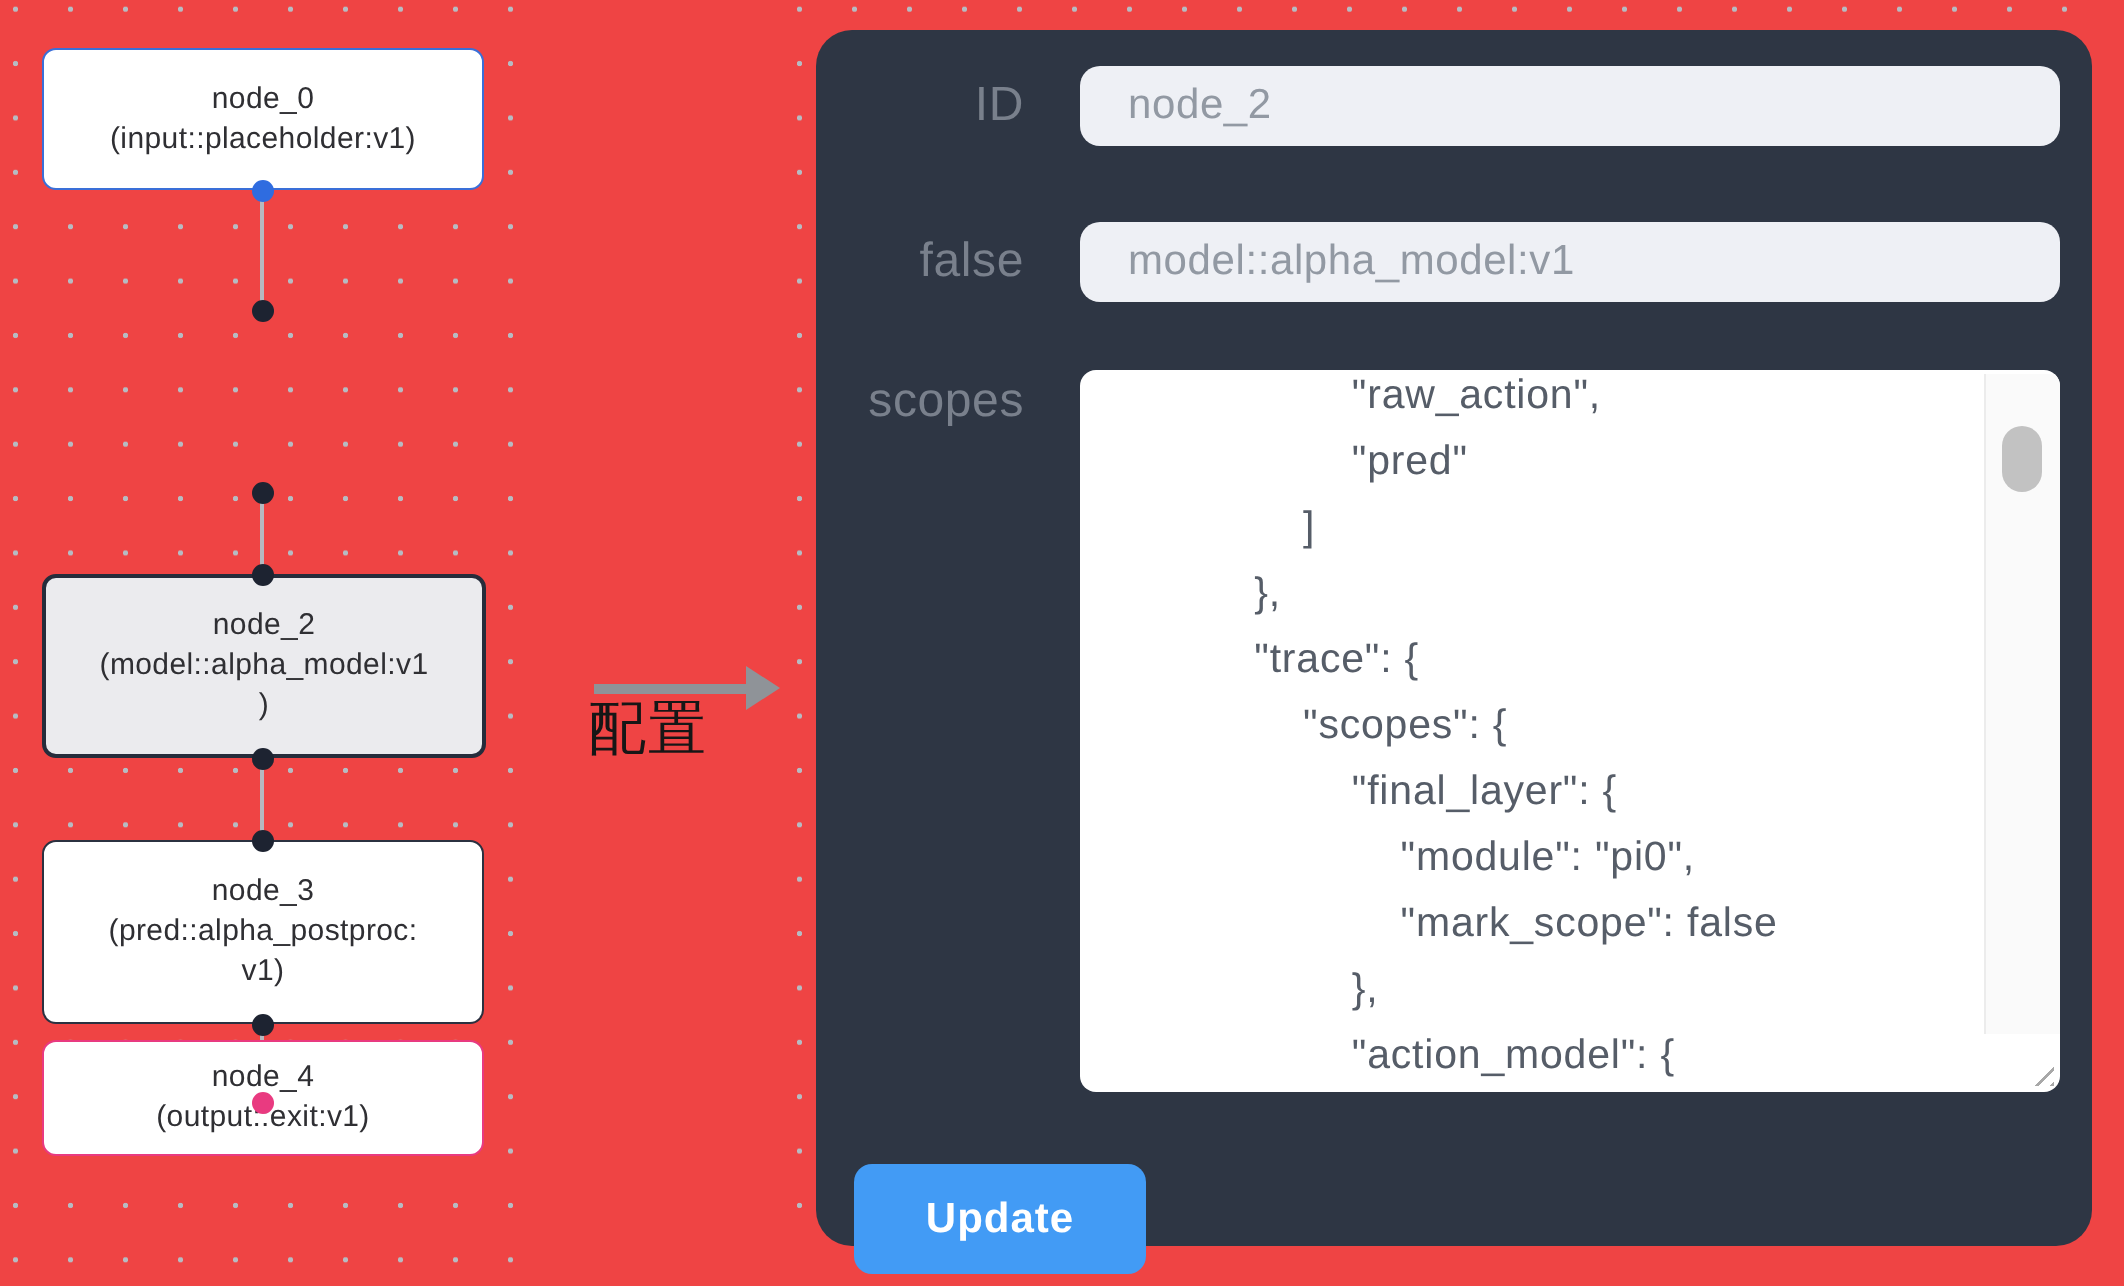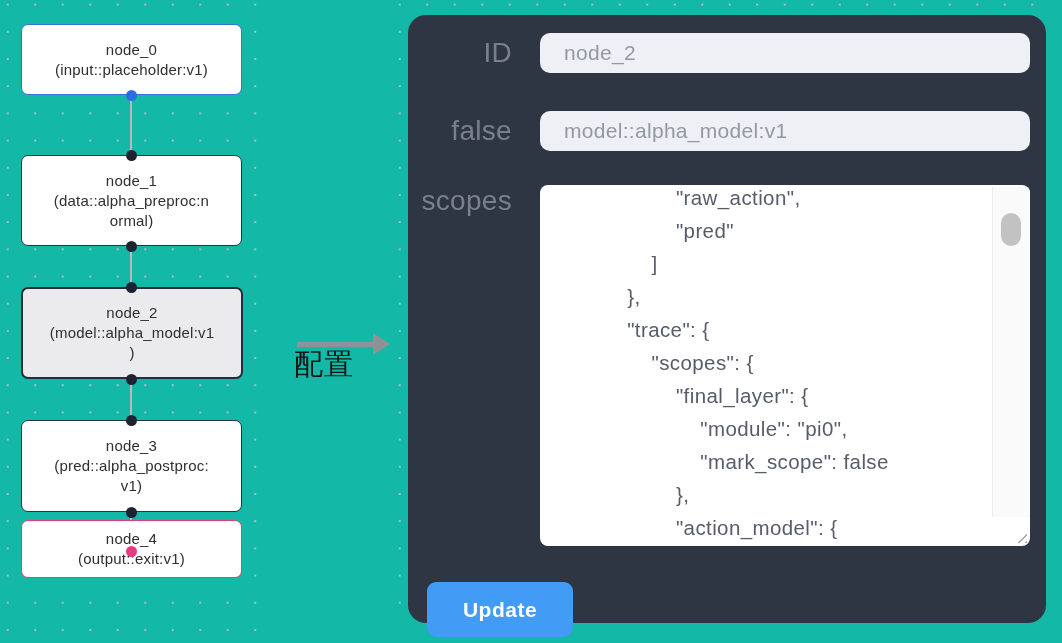--- a/index.html
+++ b/index.html
@@ -1,20 +1,20 @@
 <!DOCTYPE html>
 <html><head>
 <meta charset="utf-8">
 <style>
   * { margin: 0; padding: 0; box-sizing: border-box; }
   html,body { background:#ffffff; }
   body { font-family: "Liberation Sans", "DejaVu Sans", sans-serif; }
   #stage {
     position: relative; width: 1062px; height: 643px;
-    background: #14b8a6; overflow: hidden;
+    background: #ef4444; overflow: hidden;
   }
   .dots {
     position: absolute;
     background-image: radial-gradient(circle, #b7bbc2 1.2px, transparent 1.5px);
     background-size: 27.5px 27.2px;
     background-position: -6px -9px;
   }
   #dots-left  { left:0;   top:0; width:280px; height:643px; }
   #dots-right { left:392px; top:0; width:662px; height:622px; }
 
@@ -52,21 +52,21 @@
     border-left:17px solid #8f9398; border-top:11.5px solid transparent; border-bottom:11.5px solid transparent;
   }
 
   
   #panel {
     position:absolute; left:408px; top:15px; width:638px; height:608px;
     background:#2e3644; border-radius:18px;
   }
   .field-label {
     position:absolute; left:0; width:104px; text-align:right;
-    color:#79808c; font-size:28px; line-height:40px; letter-spacing:.3px;
+    color:#79808c; font-size:24px; line-height:40px; letter-spacing:.3px;
   }
   .field-input {
     position:absolute; left:132px; width:490px; height:40px;
     background:#eef0f5; border:none; border-radius:10px;
     color:#9299a3; font-size:21px; padding:0 0 0 24px; letter-spacing:.3px;
     font-family:"Liberation Sans","DejaVu Sans",sans-serif;
     outline:none;
   }
   #config-box {
     position:absolute; left:132px; top:170px; width:490px; height:361px;
@@ -107,25 +107,20 @@
   <div id="dots-right" class="dots"></div>
 
   <div class="edge" style="top:95px;height:60px;"></div>
   <div class="edge" style="top:246px;height:42px;"></div>
   <div class="edge" style="top:379px;height:41px;"></div>
   <div class="edge" style="top:512px;height:39px;"></div>
 
   <div class="node input" style="top:24px;height:71px;">
     <span>node_0</span>
     <span>(input::placeholder:v1)</span>
-  </div>
-  <div class="node" style="top:155px;height:91px;">
-    <span>node_1</span>
-    <span>(data::alpha_preproc:n</span>
-    <span>ormal)</span>
   </div>
   <div class="node selected" style="top:287px;height:92px;width:222px;">
     <span>node_2</span>
     <span>(model::alpha_model:v1</span>
     <span>)</span>
   </div>
   <div class="node" style="top:420px;height:92px;">
     <span>node_3</span>
     <span>(pred::alpha_postproc:</span>
     <span>v1)</span>

